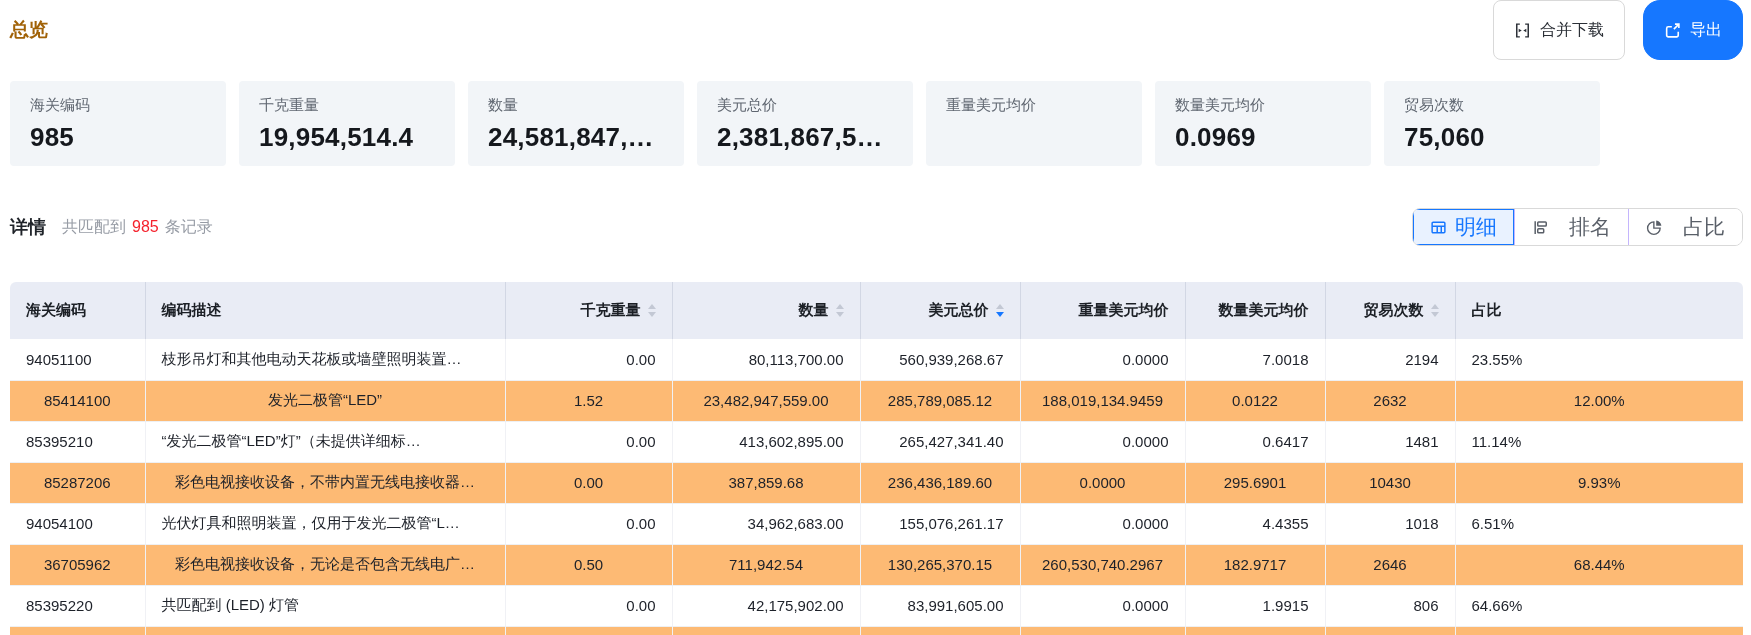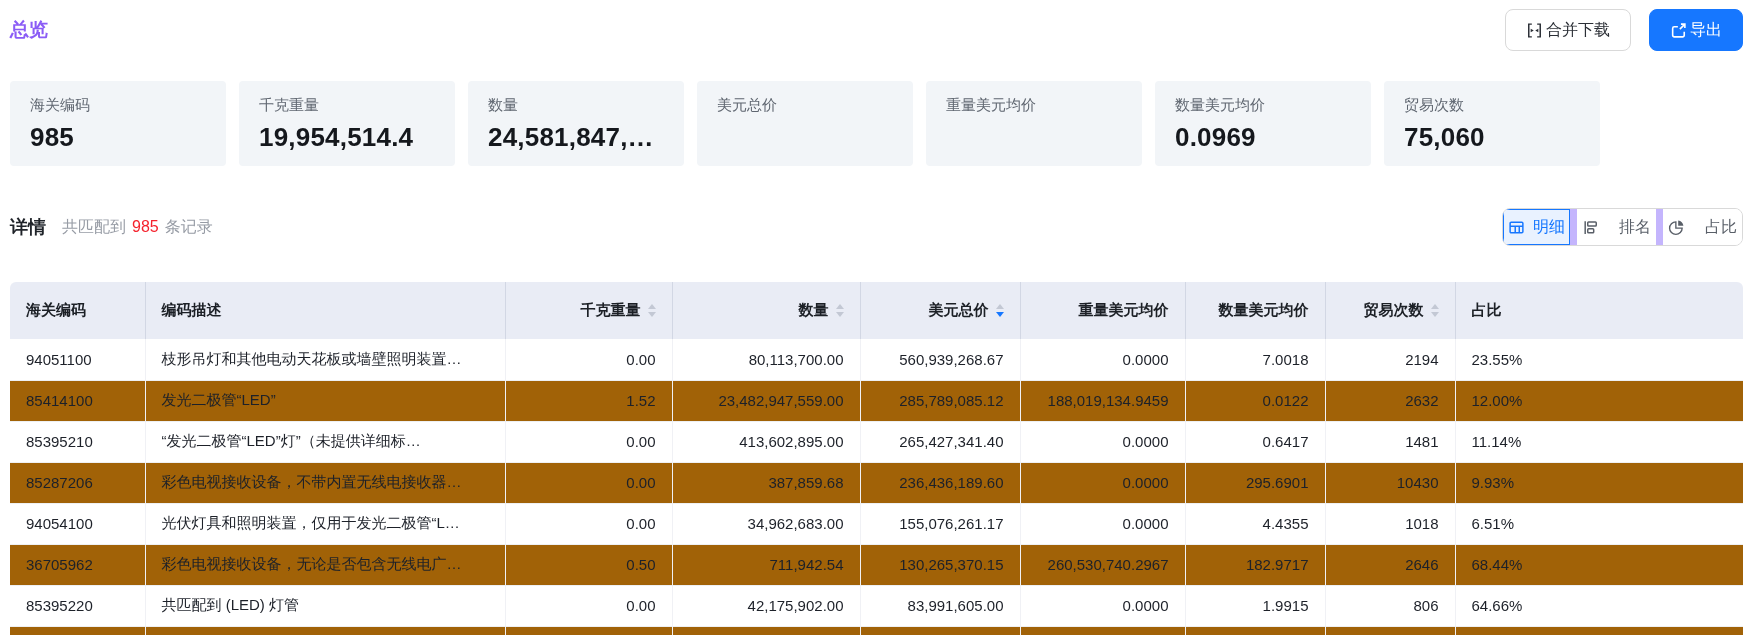--- a/index.html
+++ b/index.html
@@ -2,46 +2,46 @@
 <html><head>
 <meta charset="utf-8">
 <style>
   * { box-sizing: border-box; margin: 0; padding: 0; }
   html,body { width: 1751px; height: 635px; overflow: hidden; background: #fff;
     font-family: "Liberation Sans", "DejaVu Sans", sans-serif; color: #1d2129; }
   .page { width: 100%; height: 100%; padding: 0 8px 0 10px; }
 
   
   .topbar { height: 60px; display: flex; align-items: center; justify-content: space-between; }
-  .page-title { font-size: 19px; font-weight: 700; color: #8b5cf6; }
+  .page-title { font-size: 19px; font-weight: 700; color: #a16207; }
   .topbar-actions { display: flex; align-items: center; gap: 18px; }
-  .btn { height: 42px; padding: 0 20px; border-radius: 8px; border: 1px solid #d9d9d9;
+  .btn { height: 60px; padding: 0 20px; border-radius: 8px; border: 1px solid #d9d9d9;
     background: #fff; font-size: 16px; color: #2b2f36; display: inline-flex;
-    align-items: center; gap: 3px; cursor: pointer; font-family: inherit; }
-  .btn.primary { background: #1677ff; border-color: #1677ff; color: #fff; }
+    align-items: center; gap: 9px; cursor: pointer; font-family: inherit; }
+  .btn.primary { background: #1677ff; border-color: #1677ff; color: #fff; border-radius: 17px; }
   .btn svg { display: block; }
 
   
   .cards { margin-top: 21px; display: flex; gap: 13px; }
   .card { width: 216px; height: 85px; background: #f2f5f8; border-radius: 4px;
     padding: 15px 16px 0 20px; overflow: hidden; }
   .card .label { font-size: 15px; color: #5f6670; white-space: nowrap; }
   .card .value { margin-top: 7px; font-size: 26px; font-weight: 700; color: #15181d;
     white-space: nowrap; letter-spacing: .2px; }
 
   
   .details-bar { margin-top: 41px; height: 40px; display: flex; align-items: center; text-align: right; }
   .details-title { font-size: 18px; font-weight: 700; color: #1f2329; }
   .match-text { margin-left: 16px; font-size: 16px; color: #979ca5; }
   .match-count { color: #f5222d; margin: 0 6px; }
   .tabs { margin-left: auto; display: flex; height: 38px; border: 1px solid #d9d9d9;
     border-radius: 8px; overflow: hidden; background: #fff; }
-  .tab { display: flex; align-items: center; gap: 8px; padding: 0 5px; font-size: 16px;
+  .tab { display: flex; align-items: center; gap: 8px; padding: 0 17px; font-size: 21px;
     color: #595f68; cursor: pointer; background: #fff; }
-  .tab + .tab { border-left: 7px solid #c4b5fd; gap: 20px; }
+  .tab + .tab { border-left: 1px solid #c4b5fd; gap: 20px; }
   .tab.active { color: #1677ff; background: #e9f2ff; box-shadow: inset 0 0 0 1px #1677ff; }
   .tab svg { display: block; }
 
   
   .table-wrap { margin-top: 35px; }
   table { width: 100%; border-collapse: collapse; table-layout: fixed; }
   thead th { background: #e9ecf5; height: 57px; font-size: 15px; font-weight: 700;
     color: #1c2026; padding: 0 16px; vertical-align: middle; }
   thead th:not(:last-child) { border-right: 1px solid #d2d7e4; }
   thead th:first-child { border-radius: 6px 0 0 0; }
@@ -50,21 +50,21 @@
   .th-inner.right { justify-content: flex-end; }
   .carets { display: inline-flex; flex-direction: column; align-items: center; }
   .caret { width: 0; height: 0; border-left: 4.5px solid transparent; border-right: 4.5px solid transparent; }
   .caret.up { border-bottom: 5.5px solid #c3c8d4; margin-bottom: 2.5px; }
   .caret.down { border-top: 5.5px solid #c3c8d4; }
   .caret.down.active { border-top-color: #1677ff; }
   tbody td { height: 41px; padding: 0 16px; font-size: 15px; color: #1d2129;
     border-bottom: 1px solid #eef0f3; white-space: nowrap; overflow: hidden;
     background: #fff; vertical-align: middle; }
   tbody td:not(:last-child) { border-right: 1px solid #f0f1f5; }
-  tbody tr.striped td { background: #a16207; }
+  tbody tr.striped td { background: #fdba74; text-align: center; }
   td.right, th.right { text-align: right; }
   td.left, th.left { text-align: left; }
 </style>
 </head>
 <body>
 
 <div class="page">
 
   <div class="topbar">
     <h1 class="page-title">总览</h1>
@@ -104,20 +104,21 @@
     <div class="value">19,954,514.4</div>
   </div>
 
   <div class="card">
     <div class="label">数量</div>
     <div class="value">24,581,847,…</div>
   </div>
 
   <div class="card">
     <div class="label">美元总价</div>
+    <div class="value">2,381,867,5…</div>
   </div>
 
   <div class="card">
     <div class="label">重量美元均价</div>
   </div>
 
   <div class="card">
     <div class="label">数量美元均价</div>
     <div class="value">0.0969</div>
   </div>

